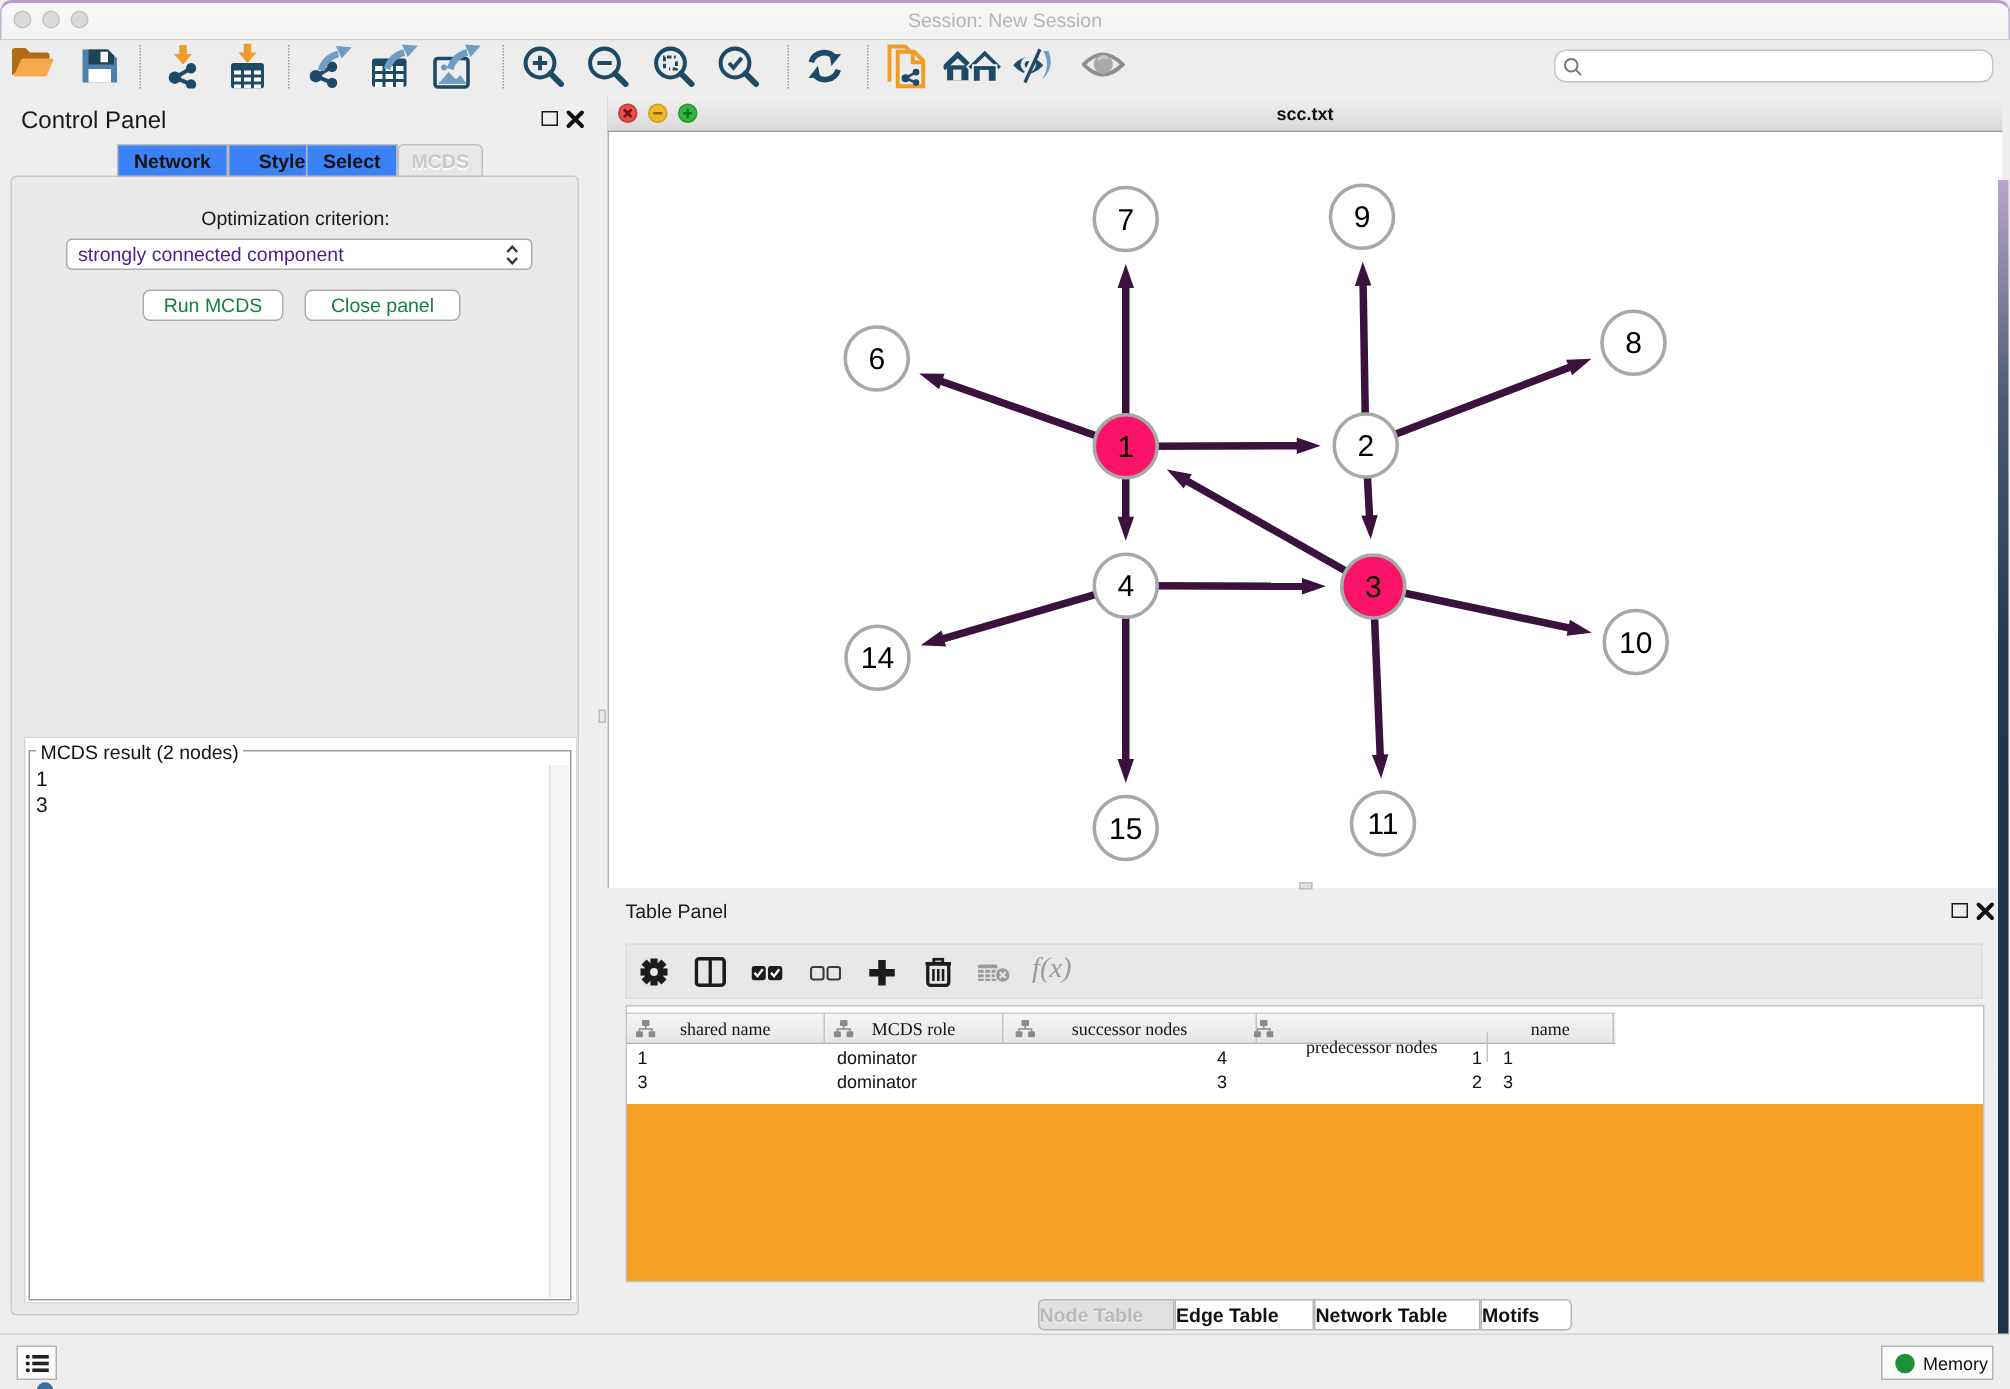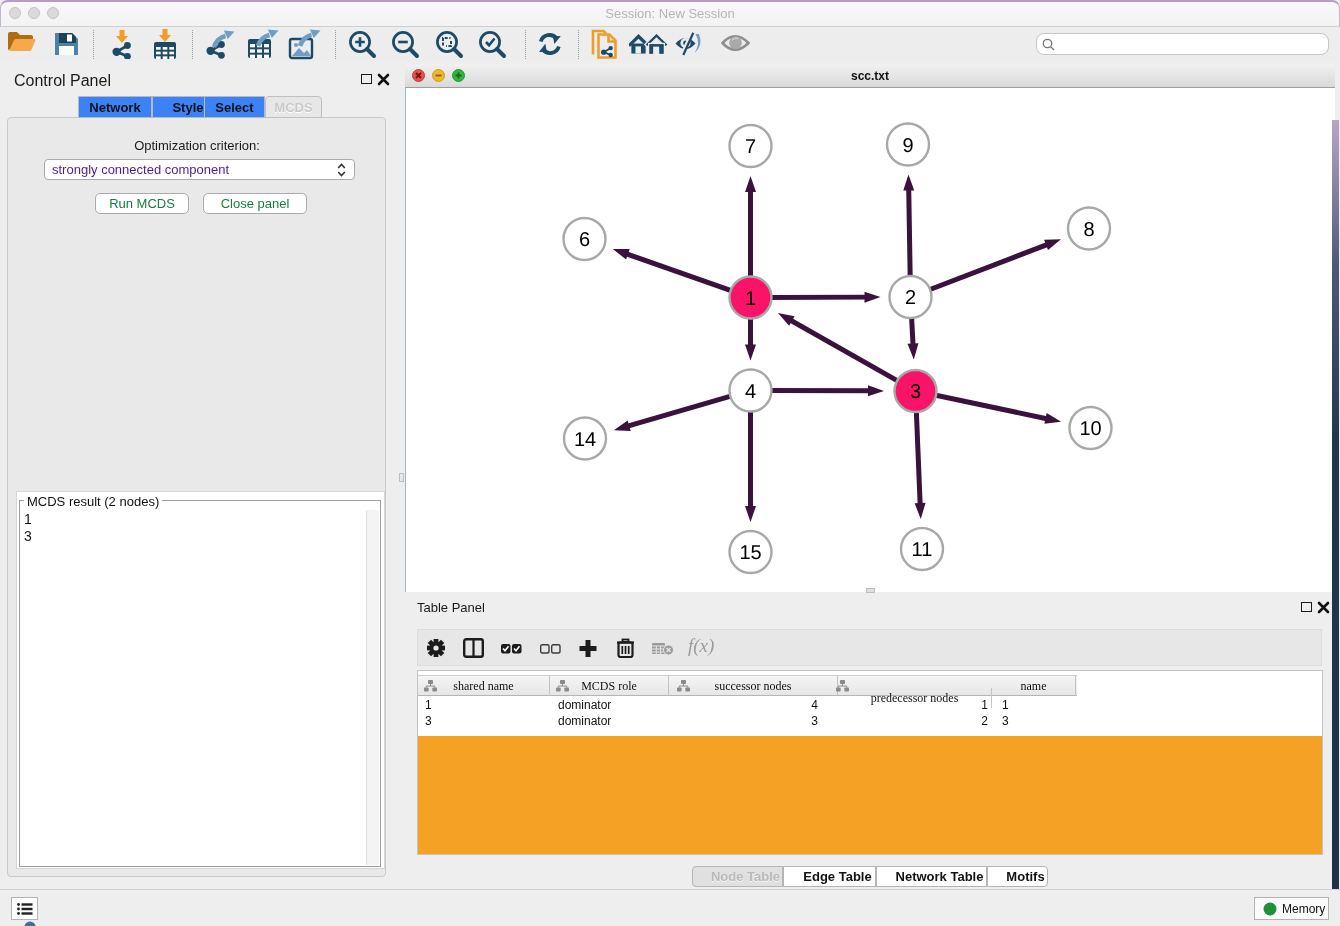--- a/index.html
+++ b/index.html
@@ -39,21 +39,21 @@
 #right-stripe { left:1332px; top:120px; width:7px; height:806px; background:linear-gradient(#b9a6c9 0%, #4d5a77 18%, #22374e 40%, #1d3148 100%); }
 
 #tp-title { left:417px; top:600px; font-size:13px; color:#1a1a1a; }
 #tp-toolbar { left:417px; top:629px; width:905px; height:37px; background:#e7e7e7; border:1px solid #dddddd; }
 #tablearea { left:417px; top:670px; width:906px; height:185px; background:#ffffff; border:1px solid #c4c4c4; }
 #thead { left:418px; top:675px; width:659px; height:21px; background:linear-gradient(#f5f5f5,#e6e6e6); border-top:1px solid #cccccc; border-bottom:1px solid #b5b5b5; }
 .th { position:absolute; top:0; height:20px; border-right:1px solid #c3c3c3; font-size:12px; color:#111; text-align:center; line-height:20px;font-family:Liberation Serif, serif; }
 .td { position:absolute; font-size:12px; color:#111; }
 #orange { left:418px; top:736px; width:904px; height:118px; background:#f5a124; }
 
-.btab { top:866px; height:21px; border:1px solid #b5b5b5; font-size:13px; font-weight:bold; text-align:center; line-height:20px; background:#ffffff; color:#111;padding-left:16px; }
+.btab { top:866px; height:21px; border:1px solid #b5b5b5; font-size:13px; font-weight:bold; line-height:20px; background:#ffffff; color:#111; }
 
 #statusline { left:0; top:889px; width:1340px; height:1px; background:#d2d2d2; }
 #statusbar { left:0; top:890px; width:1340px; height:36px; background:#eeeeee; }
 #listbtn { left:11px; top:897px; width:27px; height:23px; background:#fdfdfd; border:1px solid #b3b3b3; }
 #membtn { left:1254px; top:897px; width:75px; height:23px; background:#fbfbfb; border:1px solid #b3b3b3; font-size:12px; color:#111; }
 </style>
 </head>
 <body>
 
 <div class="abs" id="titlebar"></div>

